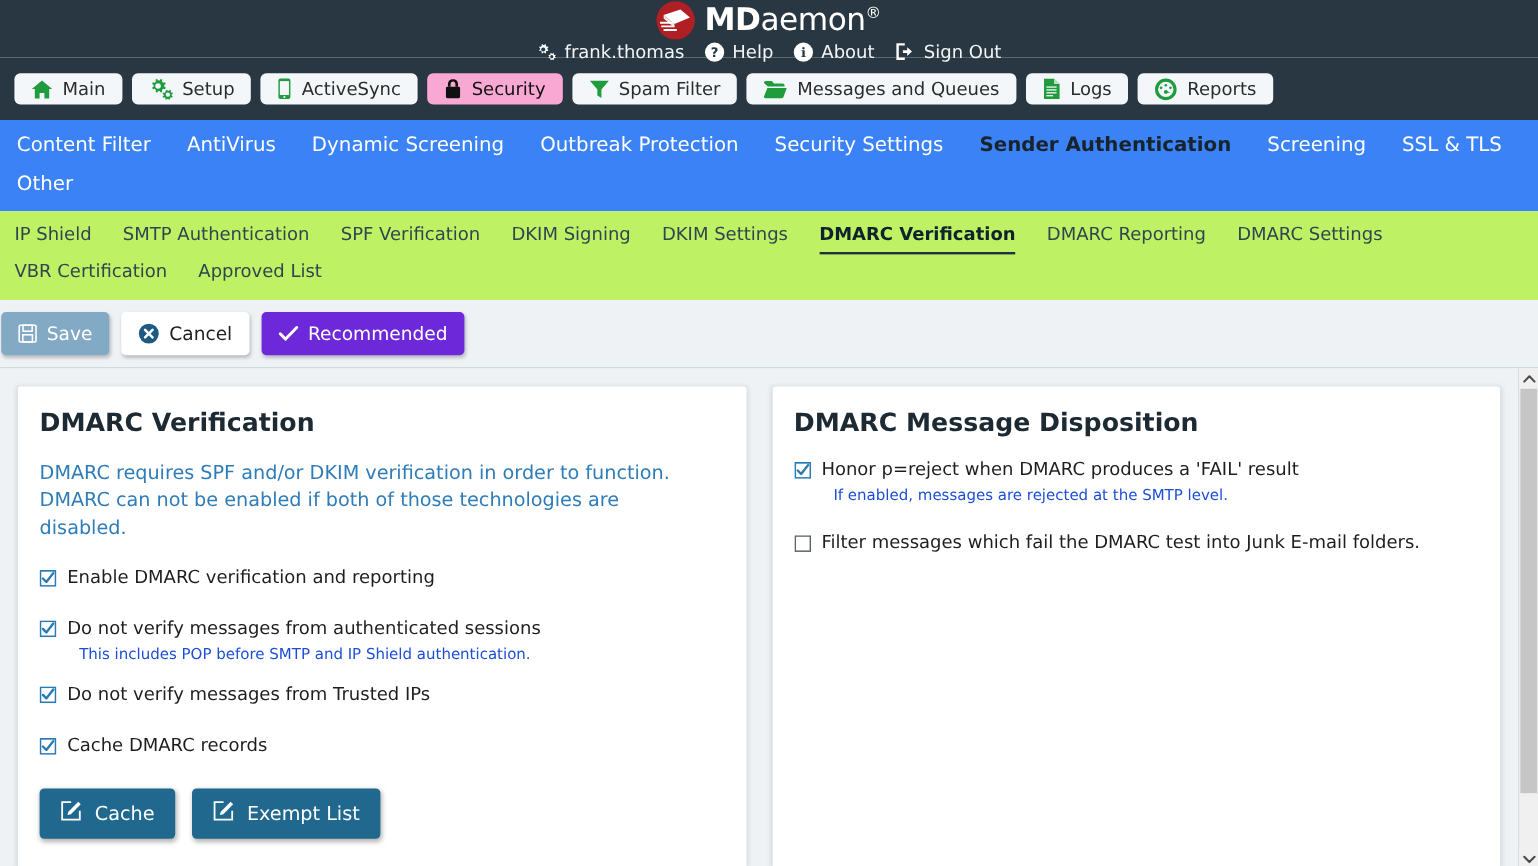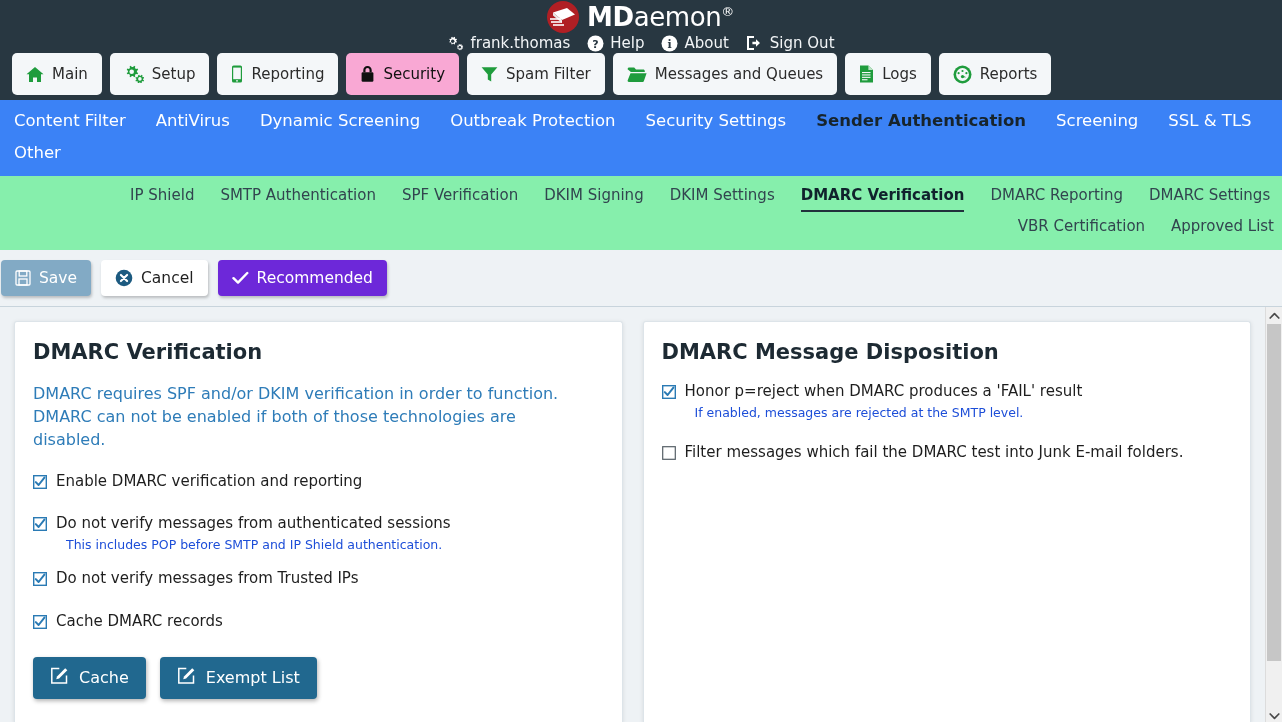--- a/index.html
+++ b/index.html
@@ -47,21 +47,21 @@
   
   .tabbar {
     height: 52px;
     background: #283741;
     display: flex;
     align-items: center;
     gap: 8px;
     padding: 0 12px;
   }
   .tab {
-    height: 42px;
+    height: 26px;
     display: flex; align-items: center; gap: 8px;
     padding: 0 14px;
     background: #f4f7f9;
     border-radius: 5px;
     font-size: 15px;
     color: #2b2b2b;
     cursor: pointer;
     white-space: nowrap;
   }
   .tab.active { background: #f9a8d4; font-weight: 400; color: #111; }
@@ -82,29 +82,28 @@
     color: #ffffff;
     font-size: 16.5px;
     line-height: 30px;
     white-space: nowrap;
     cursor: pointer;
   }
   .subnav-item.active { color: #17242c; font-weight: 700; }
 
   
   .pagenav {
-    background: #86efac;
-    padding: 5px 8px 7px 12px;
+    background: #bef264;
+    padding: 5px 28px 7px 12px;
     display: flex;
     flex-wrap: wrap;
     align-items: center;
     column-gap: 26px;
     row-gap: 0px;
     min-height: 68px;
-    justify-content: flex-end;
   }
   .pagenav-item {
     color: #32454f;
     font-size: 15px;
     line-height: 29px;
     white-space: nowrap;
     cursor: pointer;
     border-bottom: 2px solid transparent;
   }
   .pagenav-item.active {
@@ -316,21 +315,21 @@
   </div>
 
   <div class="tab">
     <span>
       <svg width="12" height="18" viewBox="0 0 12 18" fill="#1f9c3d">
         <rect x="1" y="0.5" width="10" height="17" rx="1.6"></rect>
         <rect x="2.2" y="2.6" width="7.6" height="11.6" fill="#f4f7f9"></rect>
         <circle cx="6" cy="15.8" r="0.9" fill="#f4f7f9"></circle>
       </svg>
     </span>
-    <span>Reporting</span>
+    <span>ActiveSync</span>
   </div>
 
   <div class="tab active">
     <span>
       <svg width="15" height="18" viewBox="0 0 15 18" fill="#101010">
         <path d="M7.5 1c2.5 0 4.2 1.7 4.2 4v2.2H9.5V5c0-1.2-.8-2-2-2s-2 .8-2 2v2.2H3.3V5c0-2.3 1.7-4 4.2-4z"></path>
         <rect x="1.6" y="7.2" width="11.8" height="9.6" rx="1.2"></rect>
       </svg>
     </span>
     <span>Security</span>

